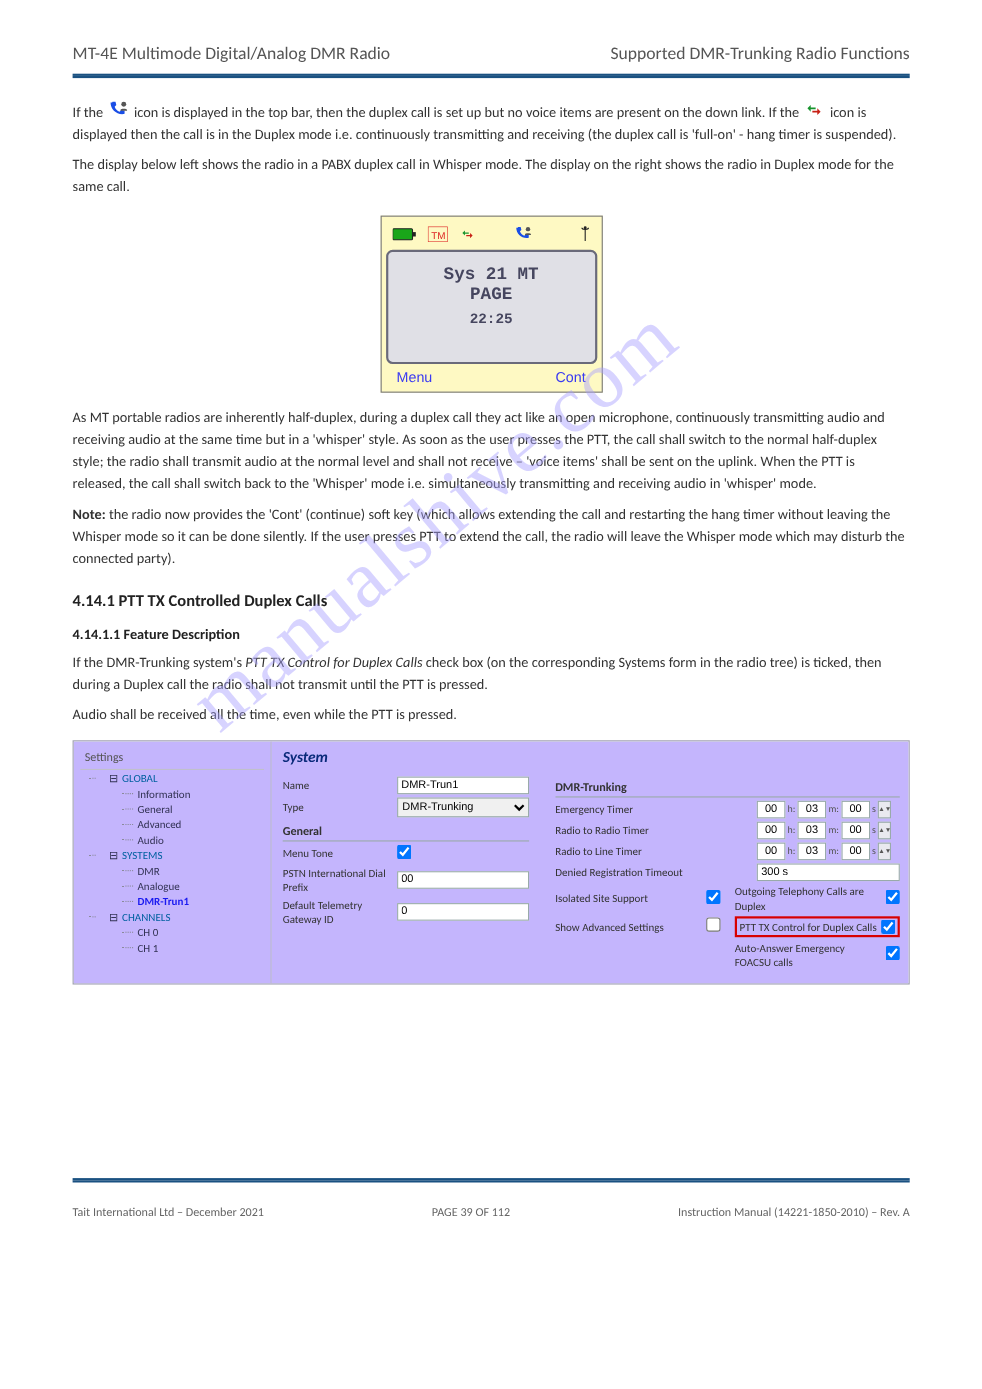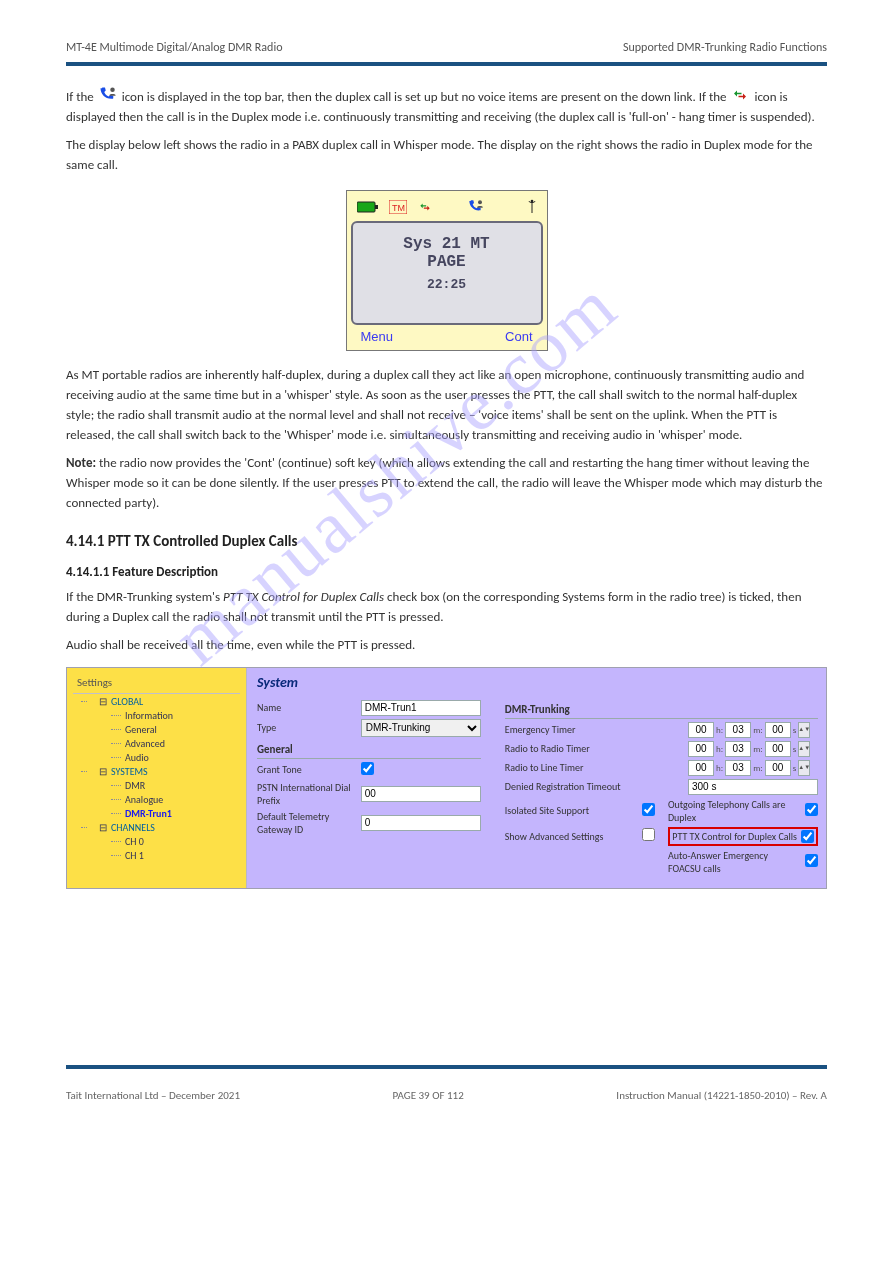--- a/index.html
+++ b/index.html
@@ -22,21 +22,21 @@
   .hr-bottom {
     border: 0;
     border-top: 2px solid #1a5181;
     border-bottom: 2px solid #1a5181;
     height: 4px;
     margin-top: 6px;
   }
   .header-row {
     display: flex;
     justify-content: space-between;
-    font-size: 12px;
+    font-size: 16px;
     color: #555;
     margin-bottom: 2px;
   }
   .footer-row {
     display: flex;
     justify-content: space-between;
     font-size: 11px;
     color: #666;
     margin-top: 20px;
   }
@@ -97,21 +97,21 @@
     display: flex;
     font-size: 11px;
     margin-top: 12px;
     width: 100%;
     overflow: hidden;
   }
   .tree {
     width: 180px;
     border-right: 1px solid #b8b8c4;
     padding: 6px 6px 10px;
-    background: #fde047;
+    background: #c4b5fd;
     position: relative;
   }
   .tree-title {
     padding: 2px 4px 4px;
     border-bottom: 1px solid #c0c0cc;
     color: #555;
   }
   .tree ul { list-style: none; padding-left: 12px; }
   .tree li {
     padding: 1px 0 0 14px;
@@ -350,21 +350,21 @@
           <div class="form-row">
             <span class="lbl">Name</span>
             <span class="ctl"><input type="text" value="DMR-Trun1" style=""></span>
           </div>
           <div class="form-row">
             <span class="lbl">Type</span>
             <span class="ctl"><select><option>DMR-Trunking</option></select></span>
           </div>
           <div class="group-lbl">General</div>
           <div class="form-row">
-            <span class="lbl">Grant Tone</span>
+            <span class="lbl">Menu Tone</span>
             <span style="width:120px"><input type="checkbox" class="chk" checked="" style=""></span>
           </div>
           <div class="form-row">
             <span class="lbl">PSTN International Dial Prefix</span>
             <span class="ctl"><input type="text" value="00" style=""></span>
           </div>
           <div class="form-row">
             <span class="lbl">Default Telemetry Gateway ID</span>
             <span class="ctl"><input type="text" value="0" style=""></span>
           </div>

